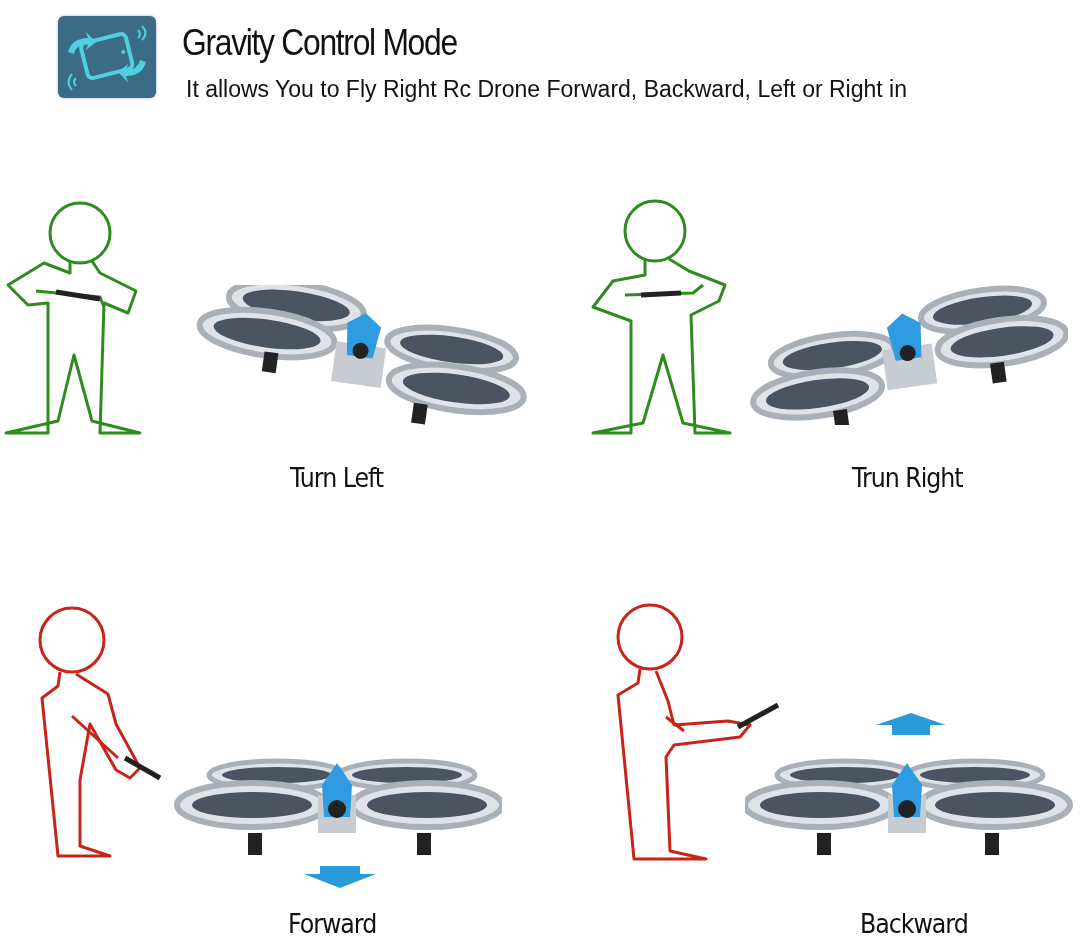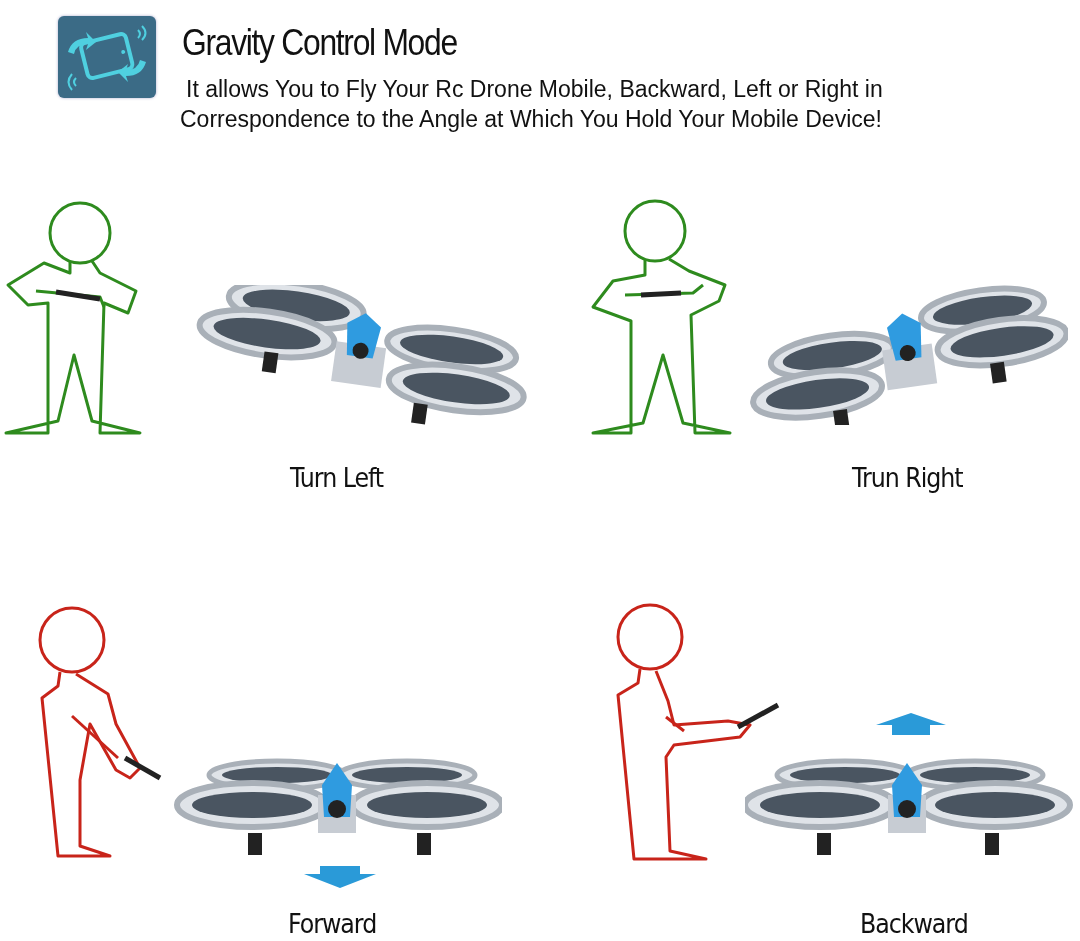--- a/index.html
+++ b/index.html
@@ -23,22 +23,21 @@
     </g>
     <path d="M10 36 Q14 22 30 22 L28 16 L38 26 L28 34 L30 28 Q18 28 16 38 Z" fill="#4fd0e0"></path>
     <path d="M88 46 Q84 60 68 60 L70 66 L60 56 L70 48 L68 54 Q80 54 82 44 Z" fill="#4fd0e0"></path>
     <path d="M80 14 q4 4 0 8 M84 10 q7 7 0 14" stroke="#4fd0e0" stroke-width="2" fill="none"></path>
     <path d="M18 62 q-4 4 0 8 M14 58 q-7 8 0 16" stroke="#4fd0e0" stroke-width="2" fill="none"></path>
   </svg>
 </div>
 
 <div class="abs title">Gravity Control Mode</div>
 <div class="abs desc">
-  <span class="l1">It allows You to Fly Your Rc Drone Mobile, Backward, Left or Right in</span>
-  <span>Correspondence to the Angle at Which You Hold Your Mobile Device!</span>
+  <span class="l1">It allows You to Fly Right Rc Drone Forward, Backward, Left or Right in</span>
 </div>
 
 <div class="abs" style="left:0;top:195px;">
   <svg width="160" height="245" viewBox="0 0 160 245">
     <g fill="none" stroke="#2e8b1e" stroke-width="3" stroke-linejoin="round">
       <circle cx="80" cy="38" r="30"></circle>
       <path d="M70 66 L70 78 L44 68 L8 90 L28 110 L48 108 L48 238 L6 238 L58 226 L74 160 L92 226 L140 238 L100 238 L104 108 L128 118 L136 96 L100 78 L92 66"></path>
       <path d="M36 96 L100 102 L104 112"></path>
     </g>
     <line x1="56" y1="97" x2="100" y2="104" stroke="#222" stroke-width="5"></line>

